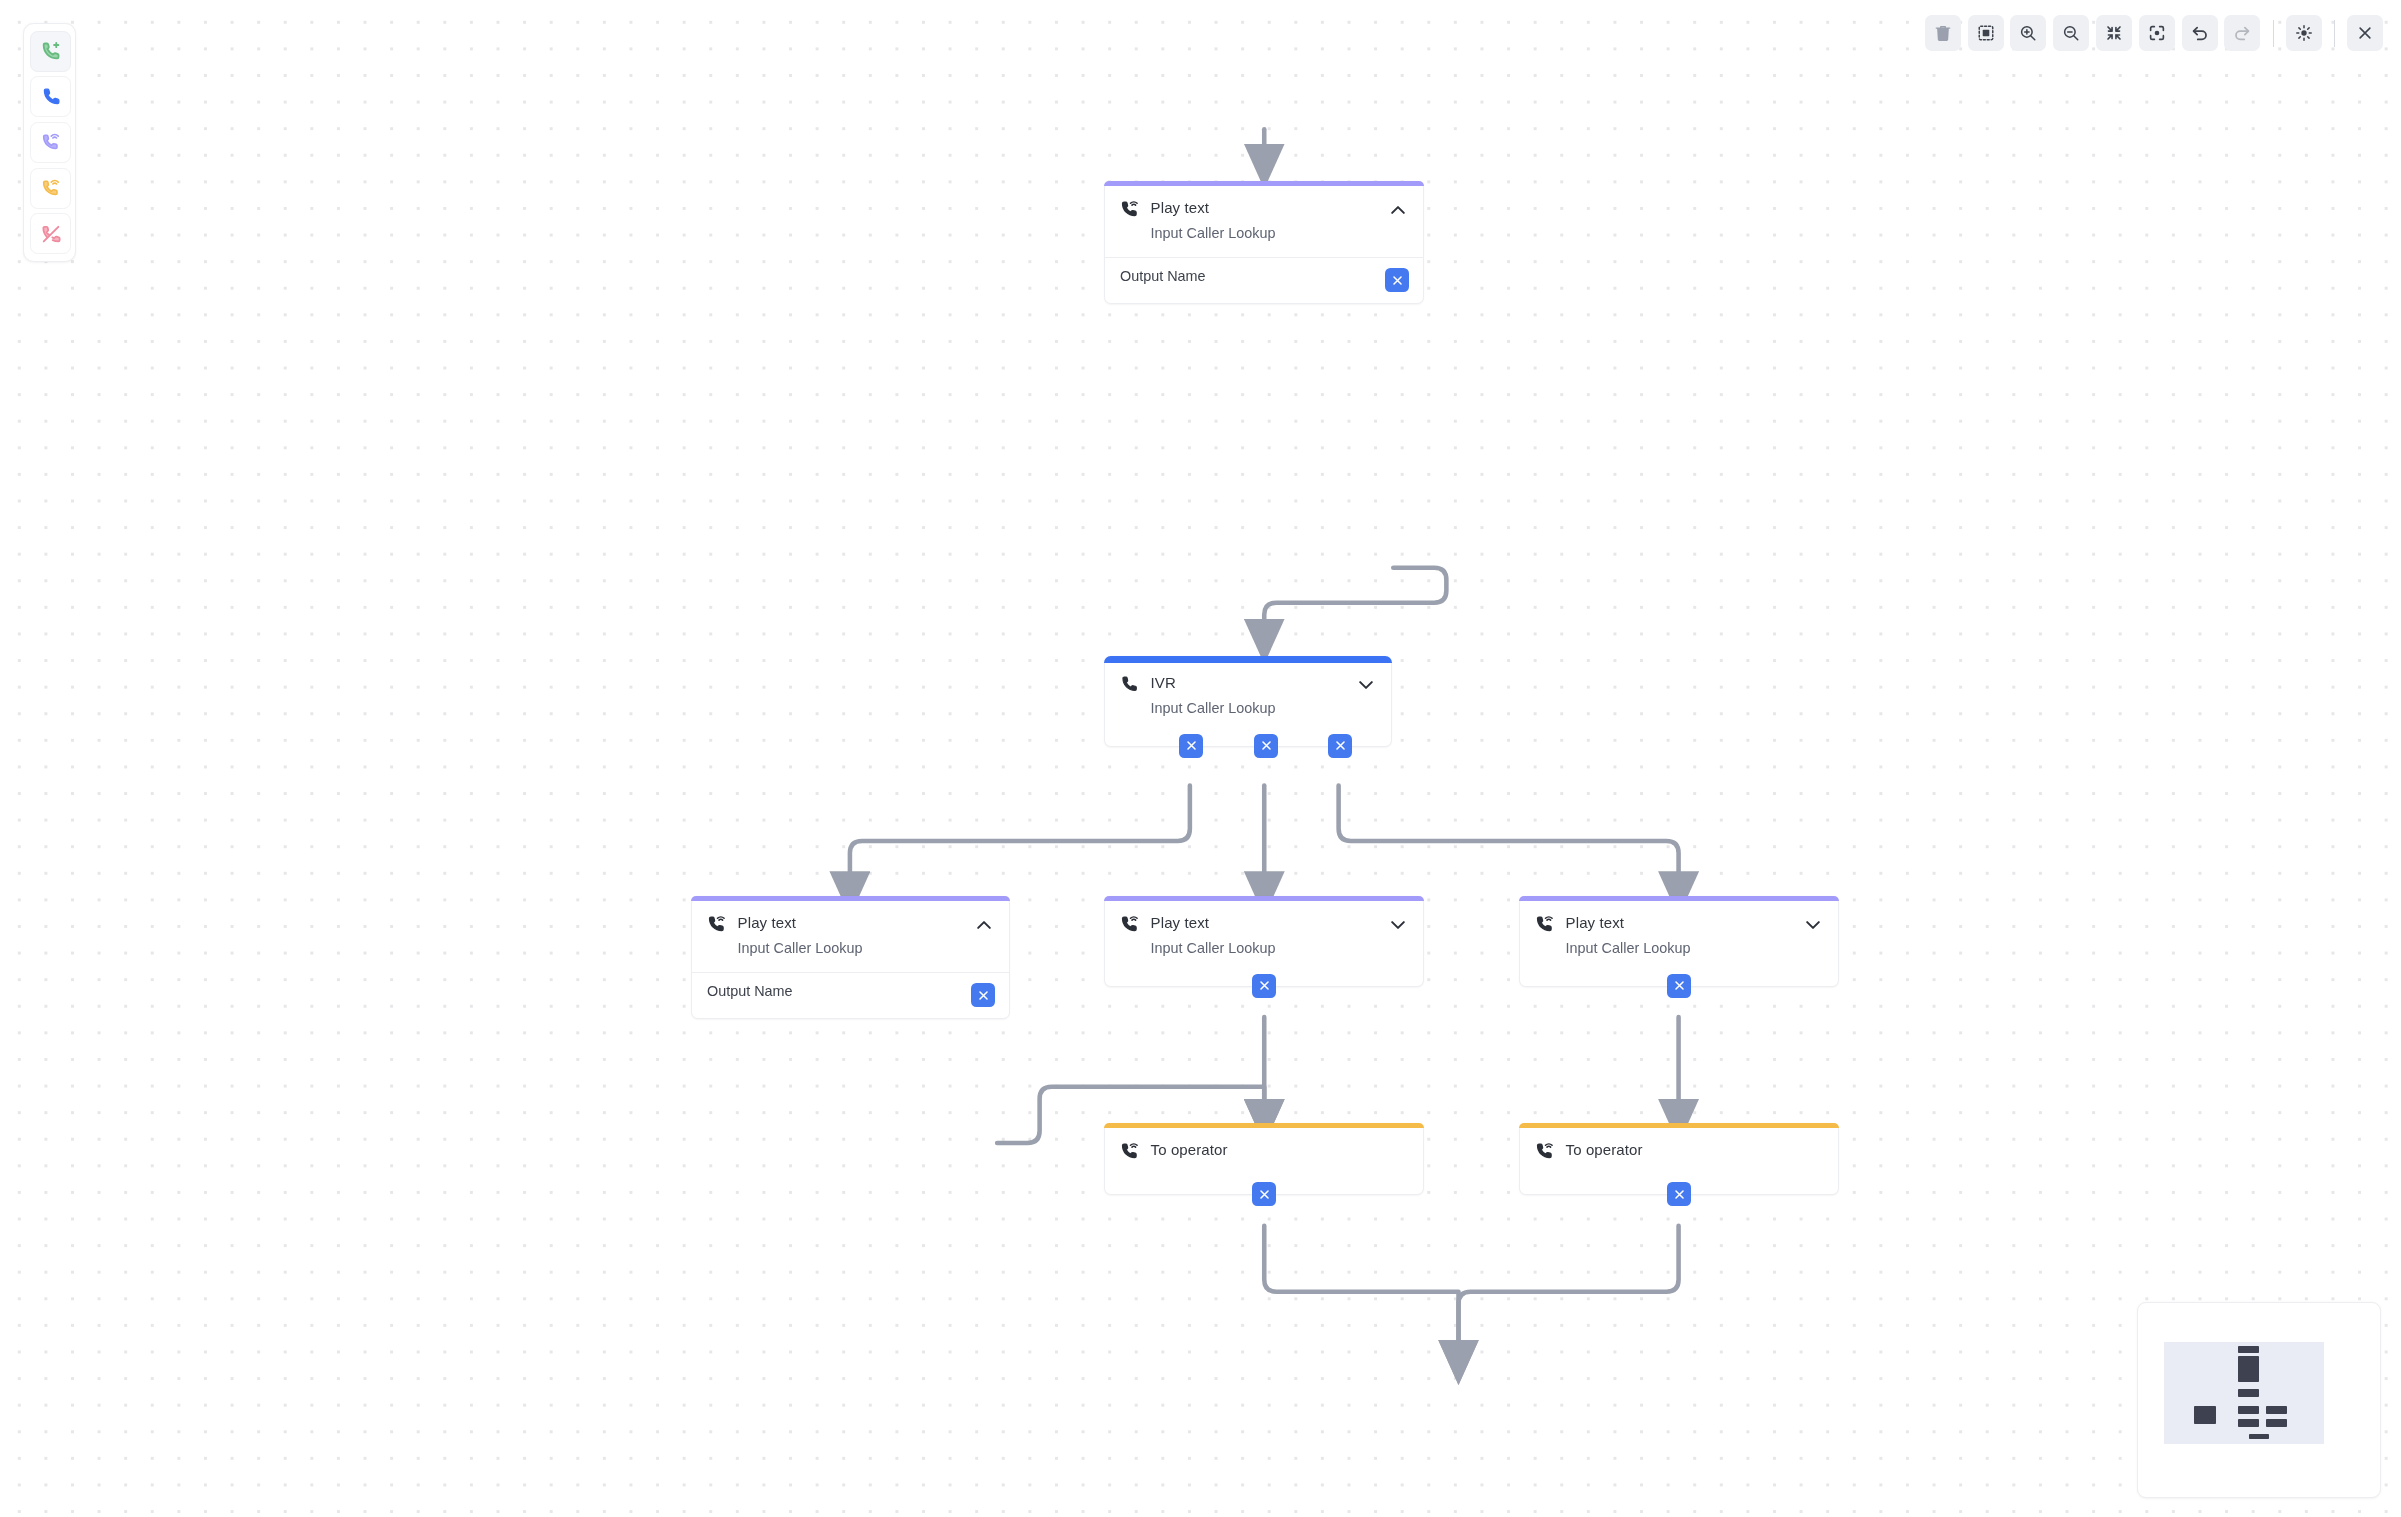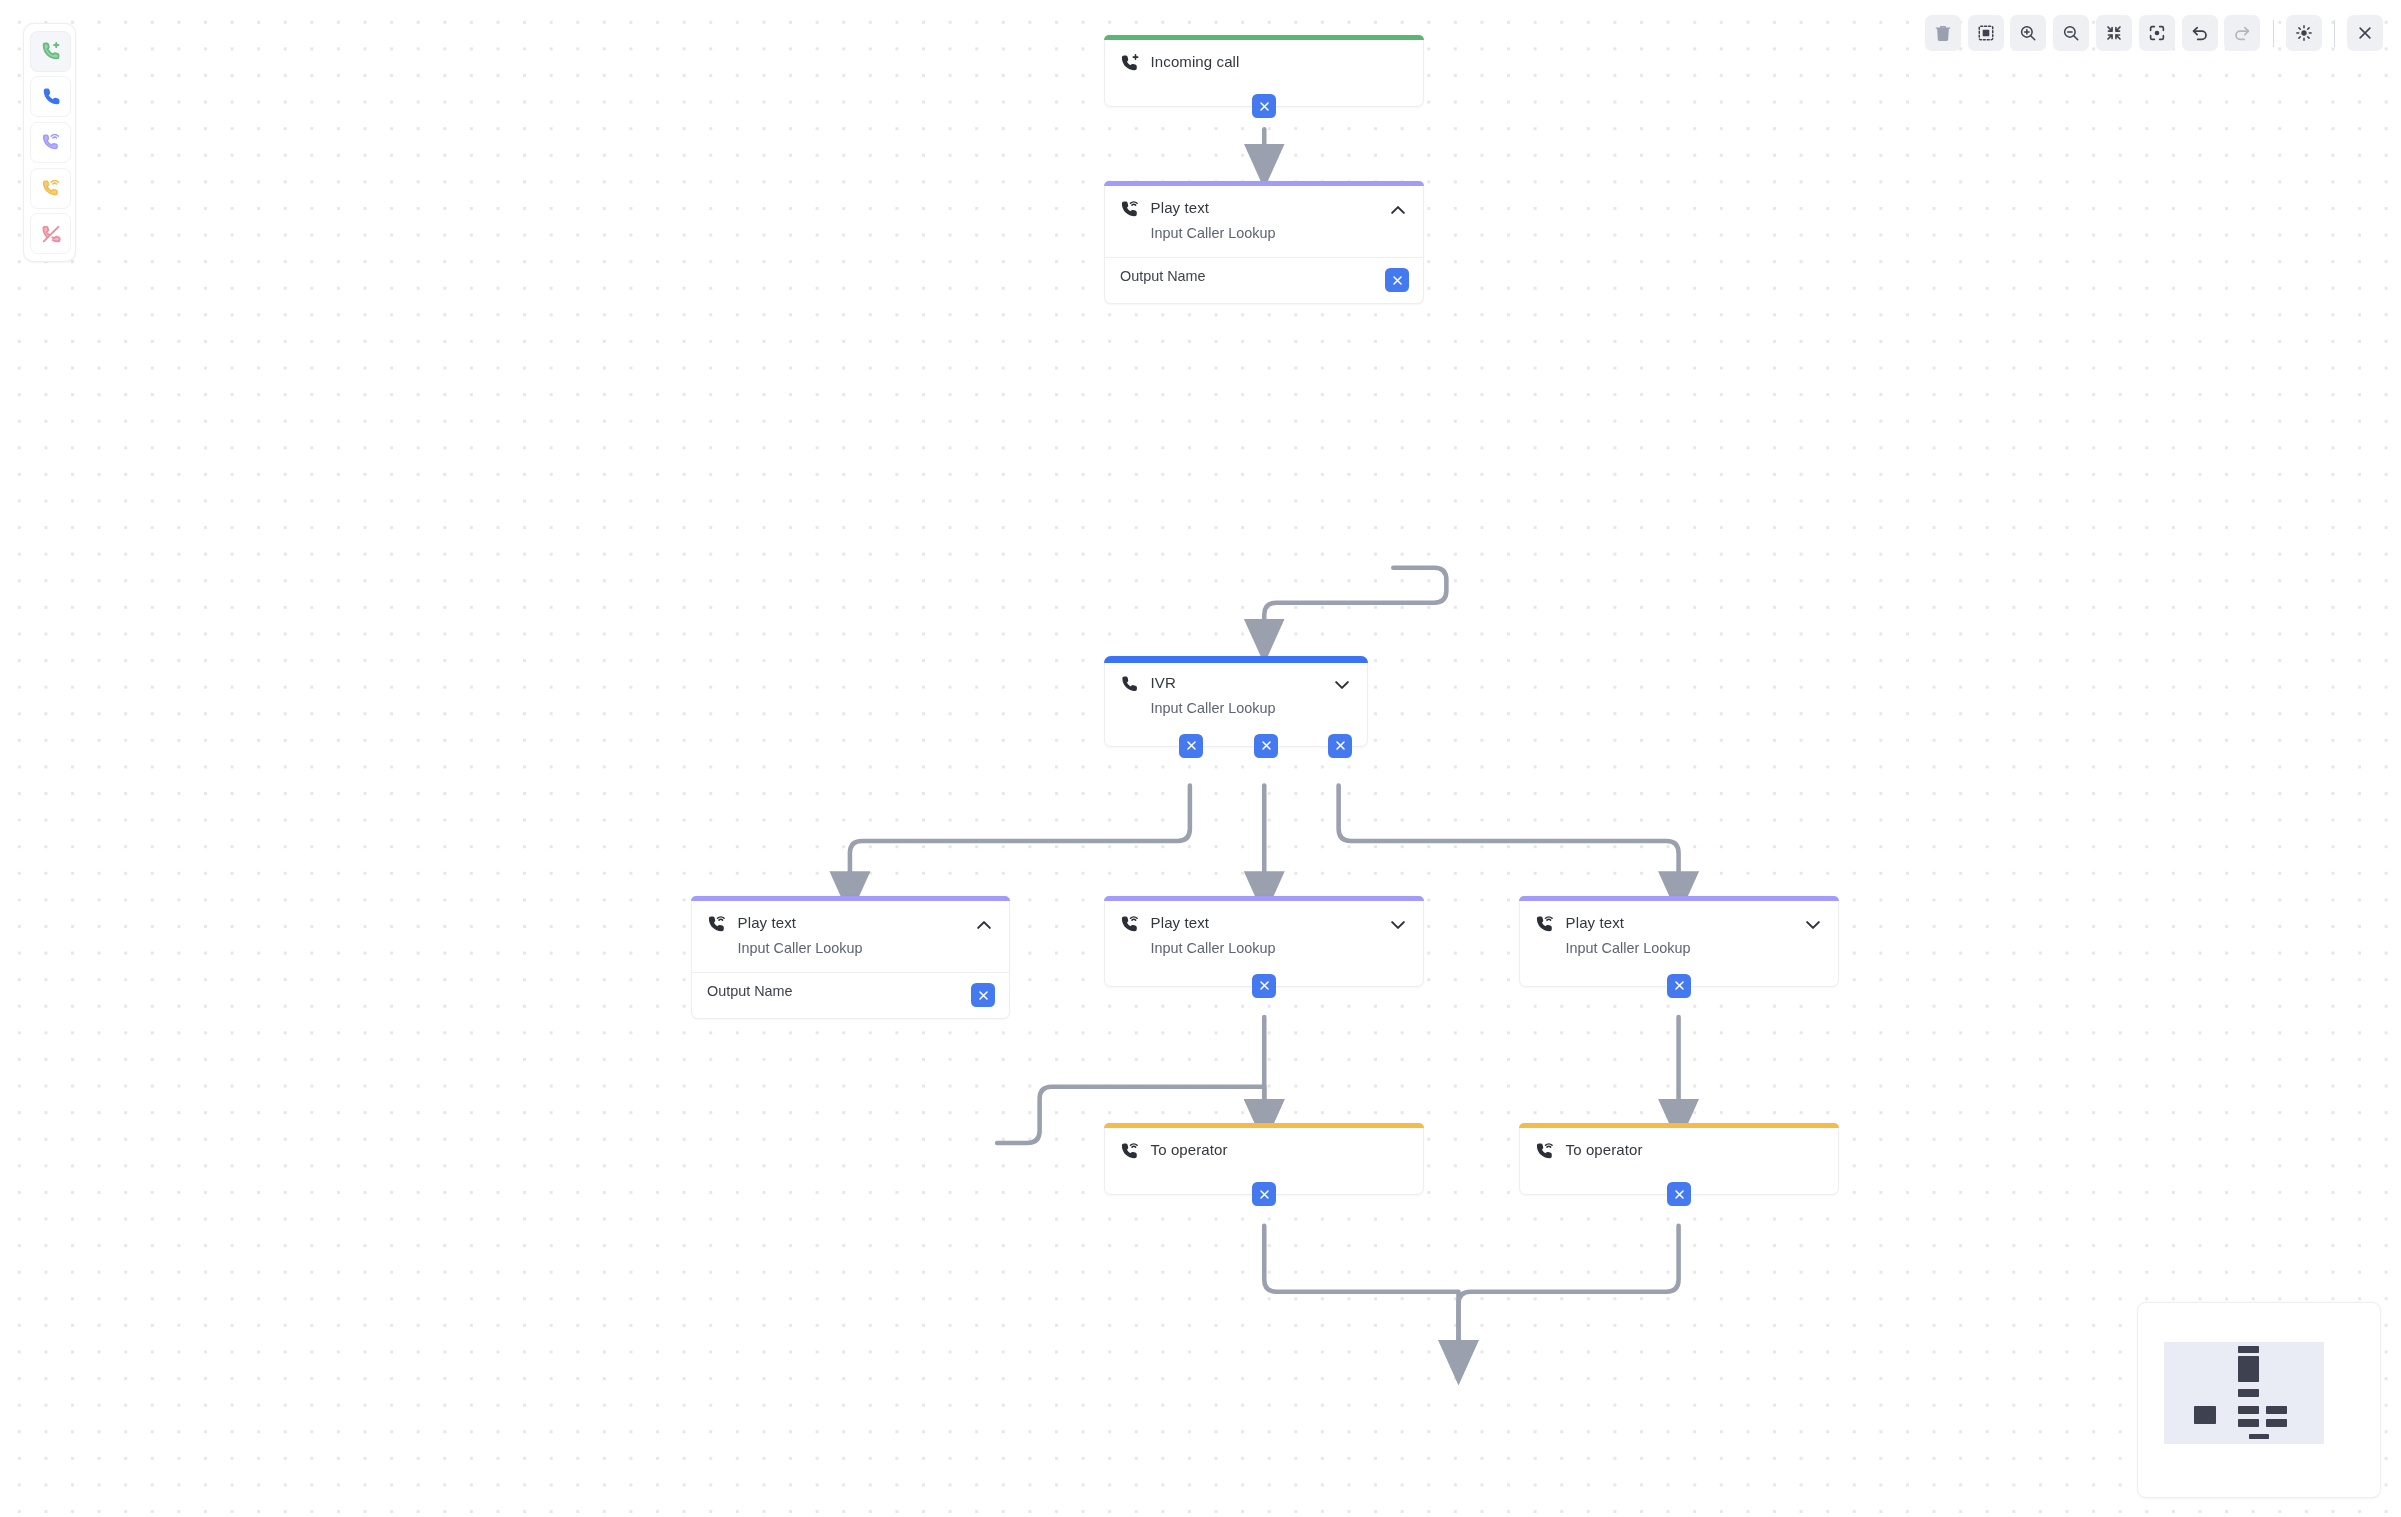--- a/index.html
+++ b/index.html
@@ -339,39 +339,20 @@
     <div class="tb-sep"></div>
     <button class="tb-btn">
       <span>
         <svg viewBox="0 0 24 24" fill="none" stroke="#3d424c" stroke-width="2.1" stroke-linecap="round">
           <path d="M5.5 5.5 18.5 18.5M18.5 5.5 5.5 18.5"></path>
           </svg>
       </span>
     </button>
   </div>
 
-  <div class="node" style="left:1104px; top:35px; width:320px;">
-    <div class="node-accent" style="background:#5cb574;"></div>
-    <div class="node-head" style="padding-bottom:33px;">
-      <span class="node-ico">
-        <svg viewBox="0 0 24 24" fill="none" stroke="#2b2f37" stroke-width="1.9" stroke-linecap="round" stroke-linejoin="round">
-          <path d="M3.2 5.4c0-.9.7-1.6 1.6-1.6h2c.7 0 1.2.5 1.4 1.1l.7 2.7c.1.5 0 1-.4 1.4L7.1 10.4a13.4 13.4 0 0 0 5.5 5.5l1.4-1.4c.4-.4.9-.5 1.4-.4l2.7.7c.6.2 1.1.7 1.1 1.4v2c0 .9-.7 1.6-1.6 1.6C9.5 19.8 3.2 13.5 3.2 5.4z" fill="#2b2f37"></path>
-          <path d="M18.6 2.2v5.4M15.9 4.9h5.4"></path>
-          </svg>
-      </span>
-      <div class="node-titles">
-        <div class="node-title">Incoming call</div>
-      </div>
-    </div>
-    <div class="handle" style="left:50%; transform:translateX(-50%); bottom:-12px;">
-      <svg viewBox="0 0 24 24" fill="none" stroke="#ffffff" stroke-width="2.8" stroke-linecap="round">
-        <path d="M5.5 5.5 18.5 18.5M18.5 5.5 5.5 18.5"></path>
-        </svg>
-    </div>
-  </div>
 
   <div class="node" style="left:1104px; top:181px; width:320px;">
     <div class="node-accent" style="background:#a29bfa;"></div>
     <div class="node-head">
       <span class="node-ico">
         <svg viewBox="0 0 24 24" fill="none" stroke="#2b2f37" stroke-width="1.9" stroke-linecap="round" stroke-linejoin="round">
           <path d="M3.2 5.4c0-.9.7-1.6 1.6-1.6h2c.7 0 1.2.5 1.4 1.1l.7 2.7c.1.5 0 1-.4 1.4L7.1 10.4a13.4 13.4 0 0 0 5.5 5.5l1.4-1.4c.4-.4.9-.5 1.4-.4l2.7.7c.6.2 1.1.7 1.1 1.4v2c0 .9-.7 1.6-1.6 1.6C9.5 19.8 3.2 13.5 3.2 5.4z" fill="#2b2f37"></path>
           <path d="M14.4 7.3a3 3 0 0 1 4.3 0M12.6 5.1a5.8 5.8 0 0 1 7.9 0"></path>
           </svg>
       </span>
@@ -388,21 +369,21 @@
     <div class="node-foot">
       <span class="foot-label">Output Name</span>
       <span class="handle inline">
         <svg viewBox="0 0 24 24" fill="none" stroke="#ffffff" stroke-width="2.8" stroke-linecap="round">
           <path d="M5.5 5.5 18.5 18.5M18.5 5.5 5.5 18.5"></path>
           </svg>
       </span>
     </div>
   </div>
 
-  <div class="node" style="left:1104px; top:656px; width:264px;">
+  <div class="node" style="left:1104px; top:656px; width:288px;">
     <div class="node-accent" style="background:#3c73f5; height:6.8px;"></div>
     <div class="node-head" style="padding-bottom:29px;">
       <span class="node-ico">
         <svg viewBox="0 0 24 24" fill="#2b2f37" stroke="#2b2f37" stroke-width="1.3" stroke-linejoin="round">
           <path d="M3.5 5.2c0-.9.7-1.6 1.6-1.6h2c.7 0 1.3.5 1.4 1.2l.7 2.7c.1.5 0 1-.4 1.4L7.4 10.3a13.4 13.4 0 0 0 5.5 5.5l1.4-1.4c.4-.4.9-.5 1.4-.4l2.7.7c.7.2 1.2.7 1.2 1.4v2c0 .9-.7 1.6-1.6 1.6C9.8 19.7 3.5 13.4 3.5 5.2z"></path>
           </svg>
       </span>
       <div class="node-titles">
         <div class="node-title">IVR</div>
         <div class="node-sub">Input Caller Lookup</div>

